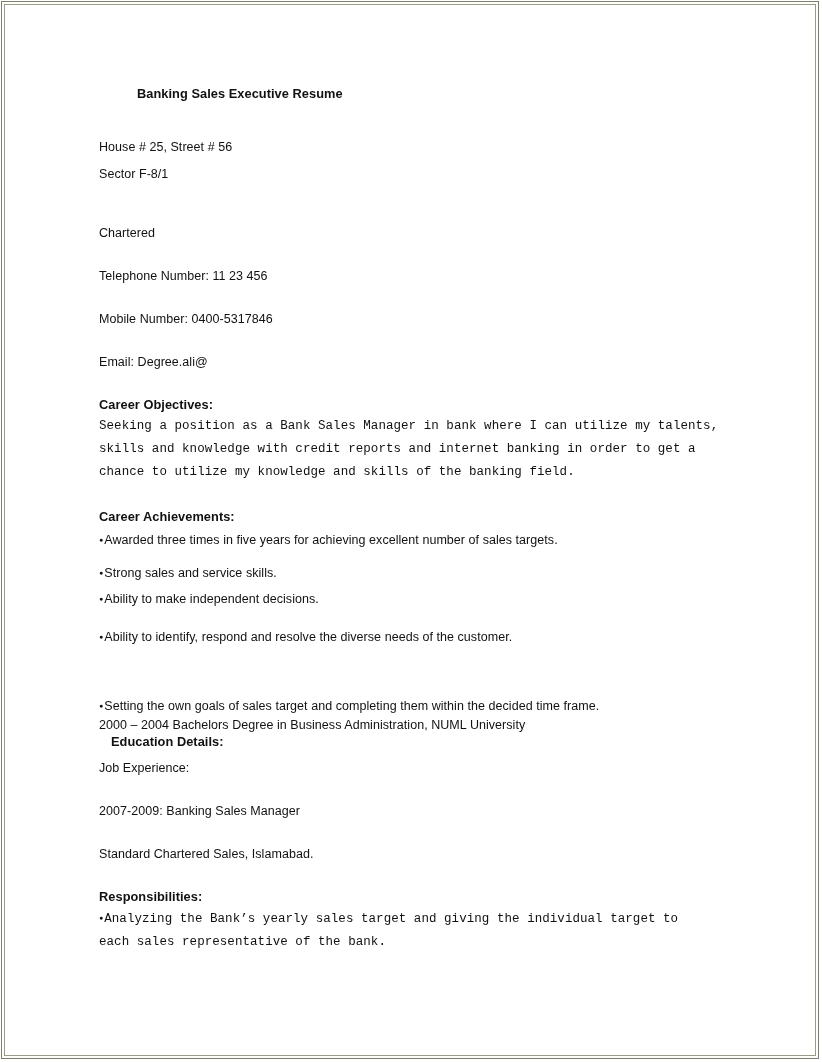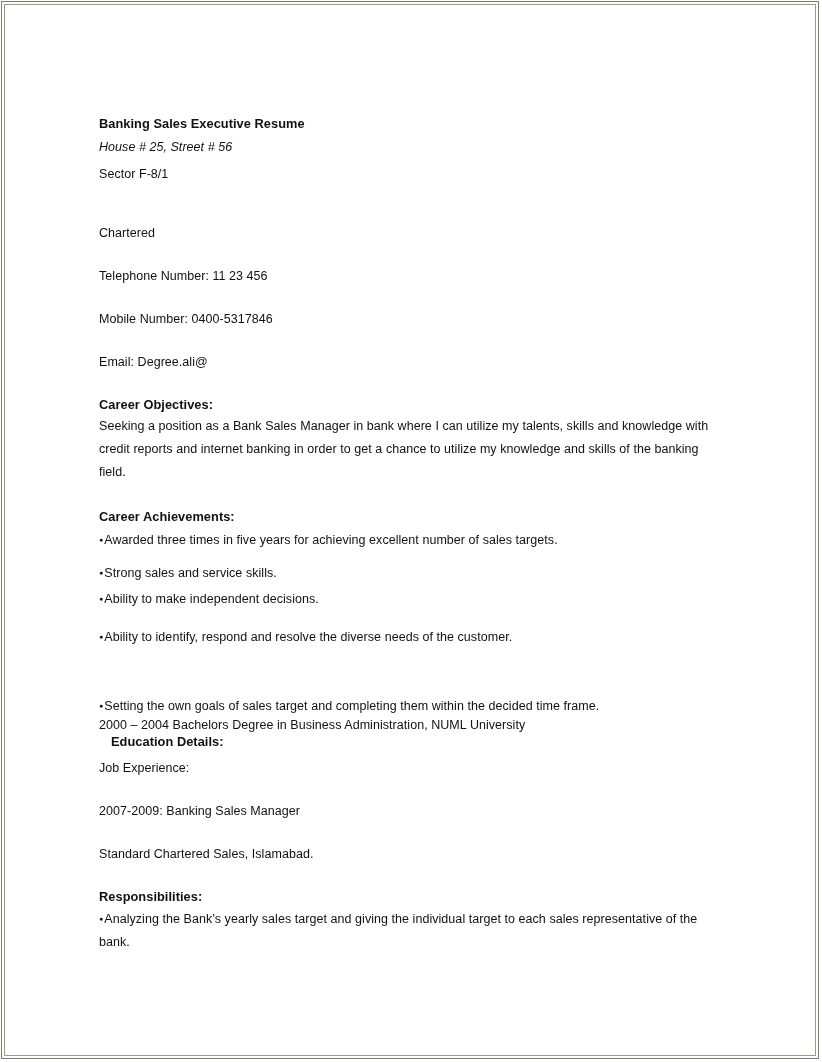--- a/index.html
+++ b/index.html
@@ -50,40 +50,41 @@
     .bold {
       font-weight: bold;
       font-size: 12.8px;
     }
     .para {
       position: absolute;
       left: 0;
       width: 620px;
       line-height: 23px;
       white-space: normal;
+      font-family: Liberation Mono, monospace;
     }
     .bullet::before {
       content: "\25CF";
       font-size: 7px;
       vertical-align: 2px;
       margin-right: 1px;
     }
   </style>
 </head>
 <body>
 
 <div class="page-frame">
   <div class="page-frame-inner"></div>
 </div>
 
 <div class="content">
 
-  <div class="line bold" style="top:116px;">Banking Sales Executive Resume</div>
+  <div class="line bold" style="top:86px;margin-left:38px;">Banking Sales Executive Resume</div>
 
-  <div class="line" style="top:139px;font-style:italic;">House # 25, Street # 56</div>
+  <div class="line" style="top:139px;">House # 25, Street # 56</div>
   <div class="line" style="top:166px;">Sector F-8/1</div>
   <div class="line" style="top:225px;">Chartered</div>
   <div class="line" style="top:268px;">Telephone Number: 11 23 456</div>
   <div class="line" style="top:311px;">Mobile Number: 0400-5317846</div>
   <div class="line" style="top:354px;">Email: Degree.ali@</div>
 
   <div class="line bold" style="top:397px;">Career Objectives:</div>
   <div class="para" style="top:415px;">Seeking a position as a Bank Sales Manager in bank where I can utilize my talents, skills and knowledge with credit reports and internet banking in order to get a chance to utilize my knowledge and skills of the banking field.</div>
 
   <div class="line bold" style="top:509px;">Career Achievements:</div>

